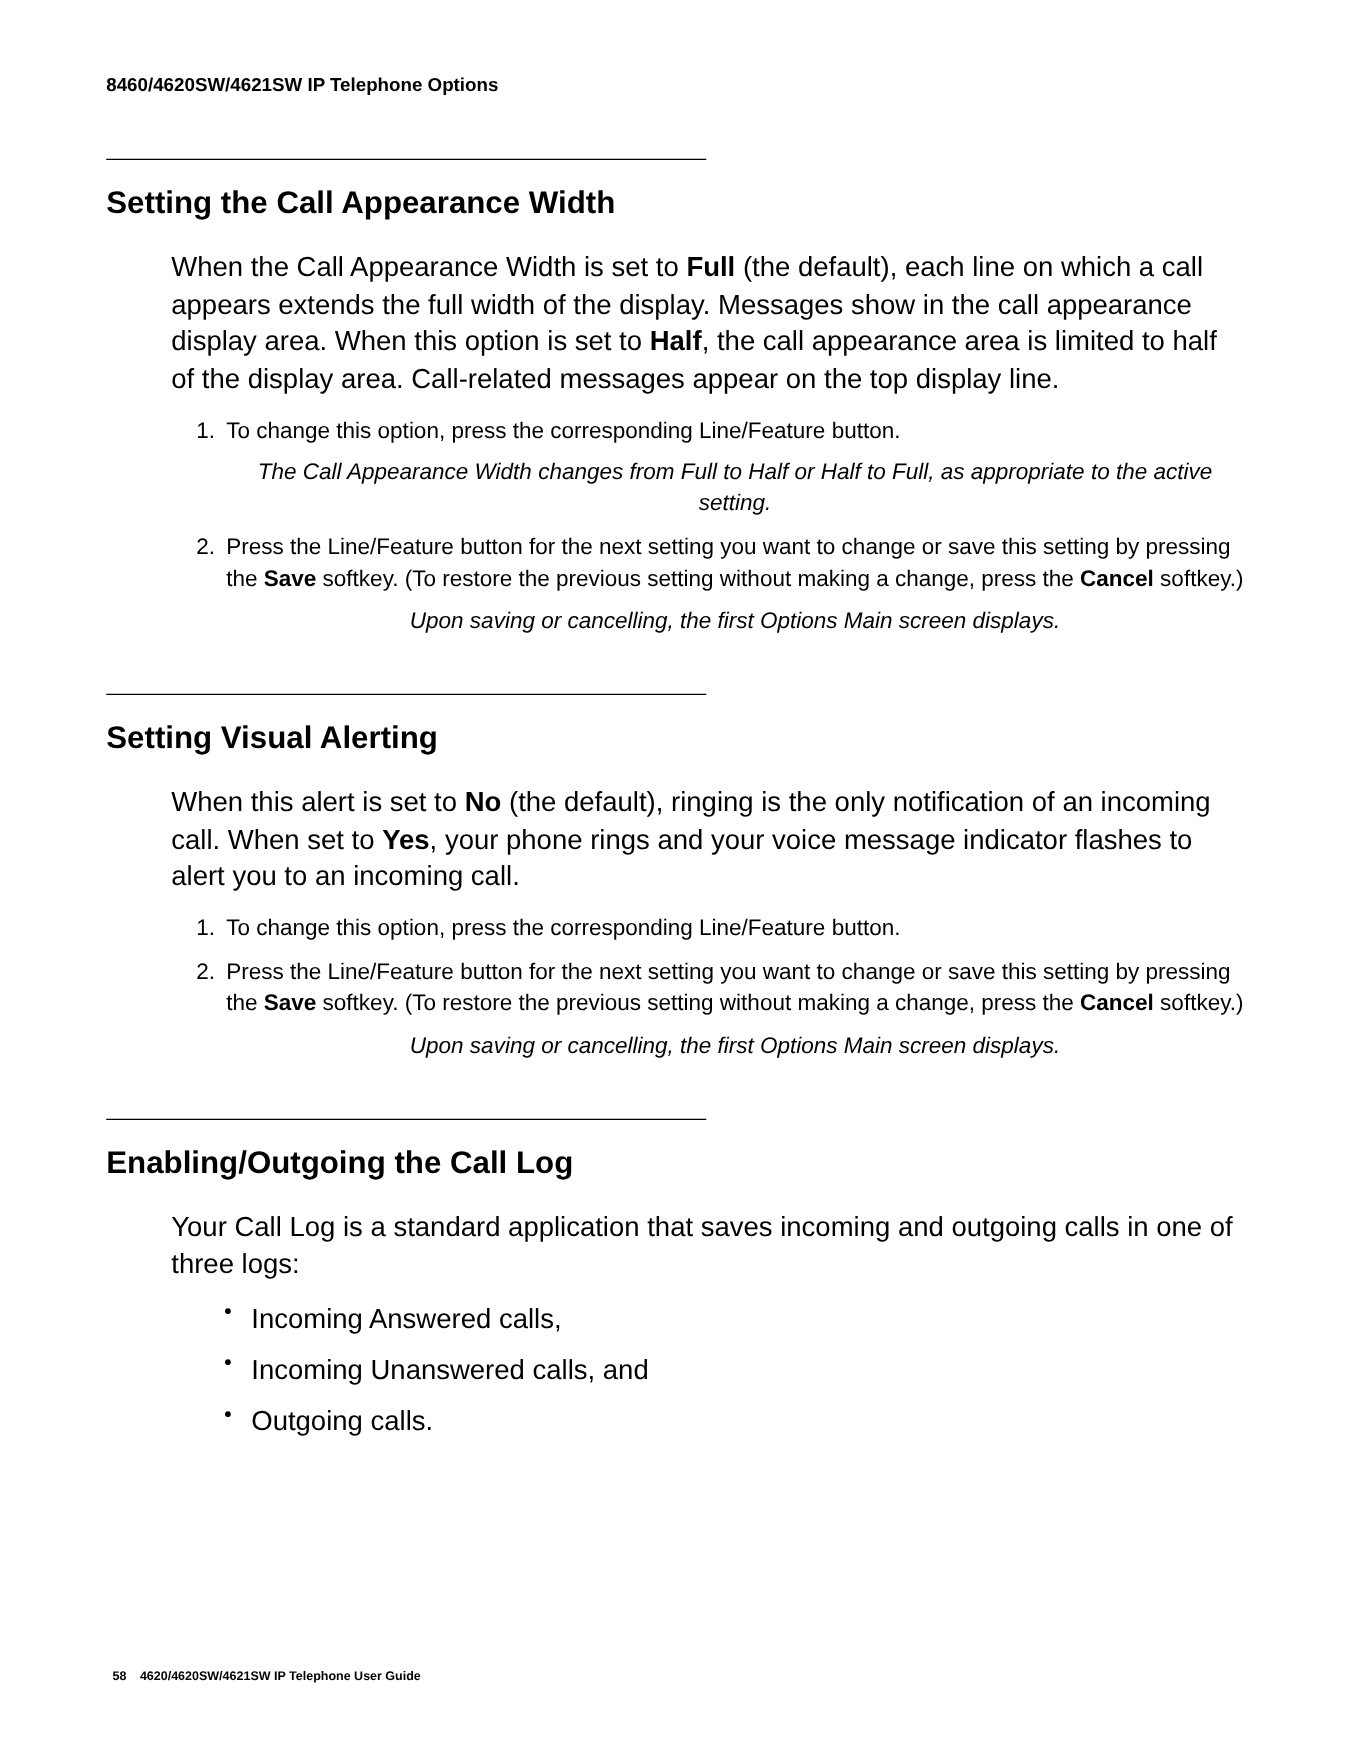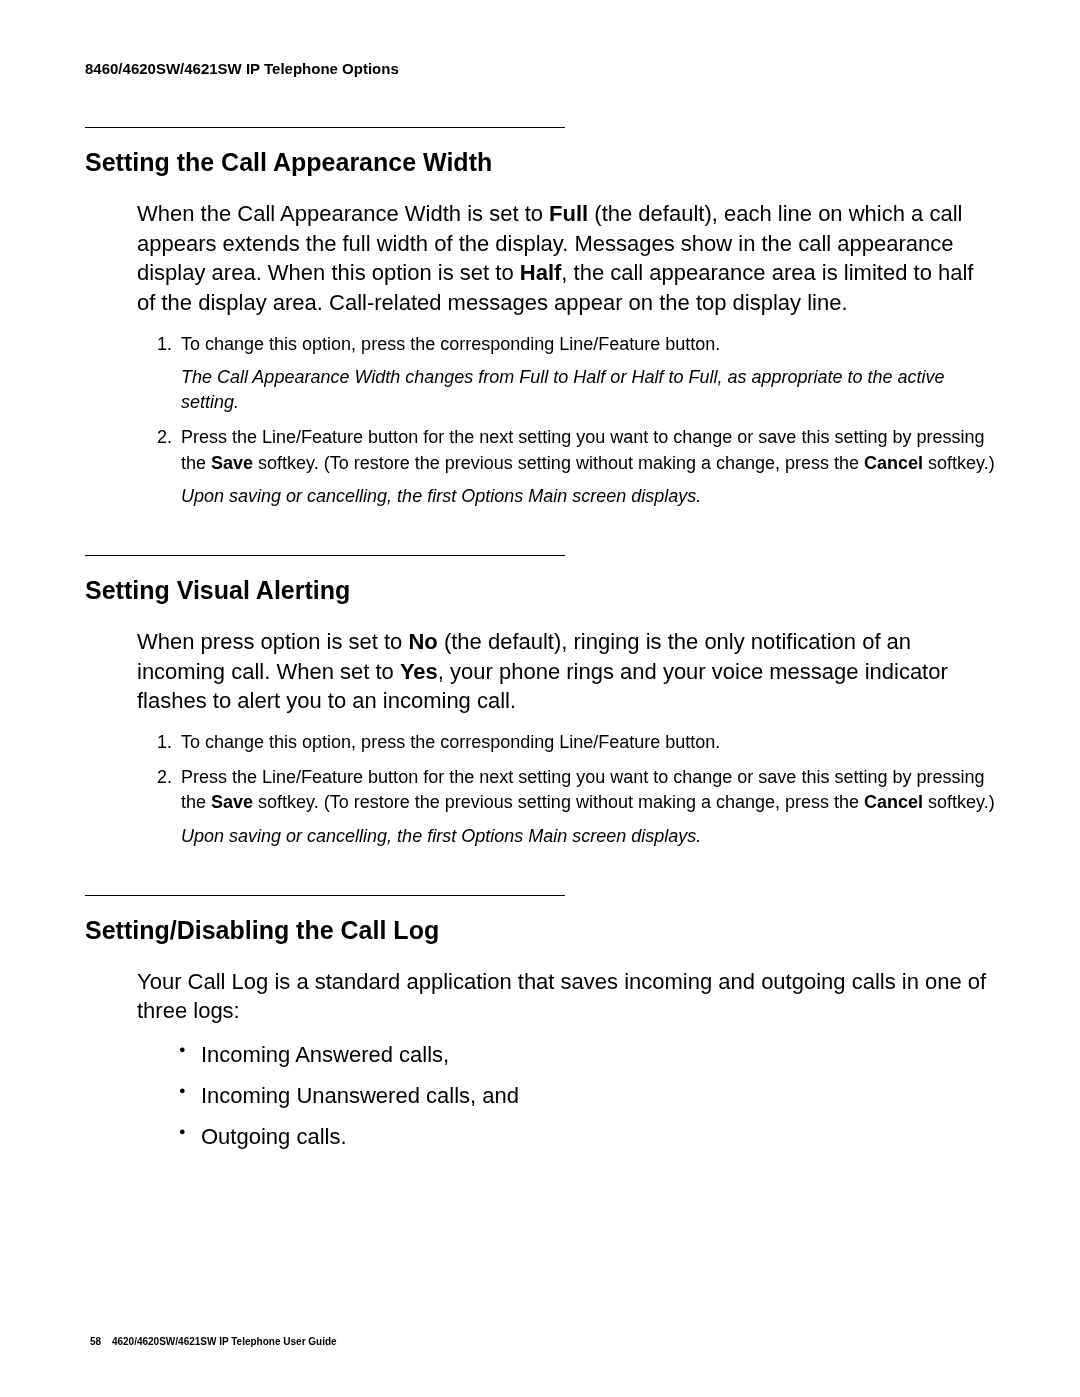--- a/index.html
+++ b/index.html
@@ -46,20 +46,21 @@
     }
     ol.numbered-list > li {
       margin-bottom: 10px;
       padding-left: 4px;
     }
     .italic-note {
       font-style: italic;
       margin-top: 8px;
       margin-bottom: 10px;
       display: block;
+      text-align: center;
     }
     .inline-bold {
       font-weight: bold;
     }
     ul.bullet-list {
       list-style: none;
       margin-left: 94px;
       font-size: 22px;
       line-height: 1.4;
     }
@@ -115,37 +116,37 @@
     </li>
   </ol>
 </div>
 
 <div class="section-block">
   <hr class="section-rule">
   <h2 class="section-heading">
     <span>Setting Visual Alerting</span>
   </h2>
   <p class="body-text">
-    <span>When press option is set to </span><span class="inline-bold">No</span><span> (the default), ringing is the only notification of an incoming call. When set to </span><span class="inline-bold">Yes</span><span>, your phone rings and your voice message indicator flashes to alert you to an incoming call.</span>
+    <span>When this alert is set to </span><span class="inline-bold">No</span><span> (the default), ringing is the only notification of an incoming call. When set to </span><span class="inline-bold">Yes</span><span>, your phone rings and your voice message indicator flashes to alert you to an incoming call.</span>
   </p>
   <ol class="numbered-list">
     <li>
       <span>To change this option, press the corresponding Line/Feature button.</span>
     </li>
     <li>
       <span>Press the Line/Feature button for the next setting you want to change or save this setting by pressing the </span><span class="inline-bold">Save</span><span> softkey. (To restore the previous setting without making a change, press the </span><span class="inline-bold">Cancel</span><span> softkey.)</span>
       <span class="italic-note">Upon saving or cancelling, the first Options Main screen displays.</span>
     </li>
   </ol>
 </div>
 
 <div class="section-block">
   <hr class="section-rule">
   <h2 class="section-heading">
-    <span>Setting/Disabling the Call Log</span>
+    <span>Enabling/Outgoing the Call Log</span>
   </h2>
   <p class="body-text">
     <span>Your Call Log is a standard application that saves incoming and outgoing calls in one of three logs:</span>
   </p>
   <ul class="bullet-list">
     <li><span>Incoming Answered calls,</span></li>
     <li><span>Incoming Unanswered calls, and</span></li>
     <li><span>Outgoing calls.</span></li>
   </ul>
 </div>

